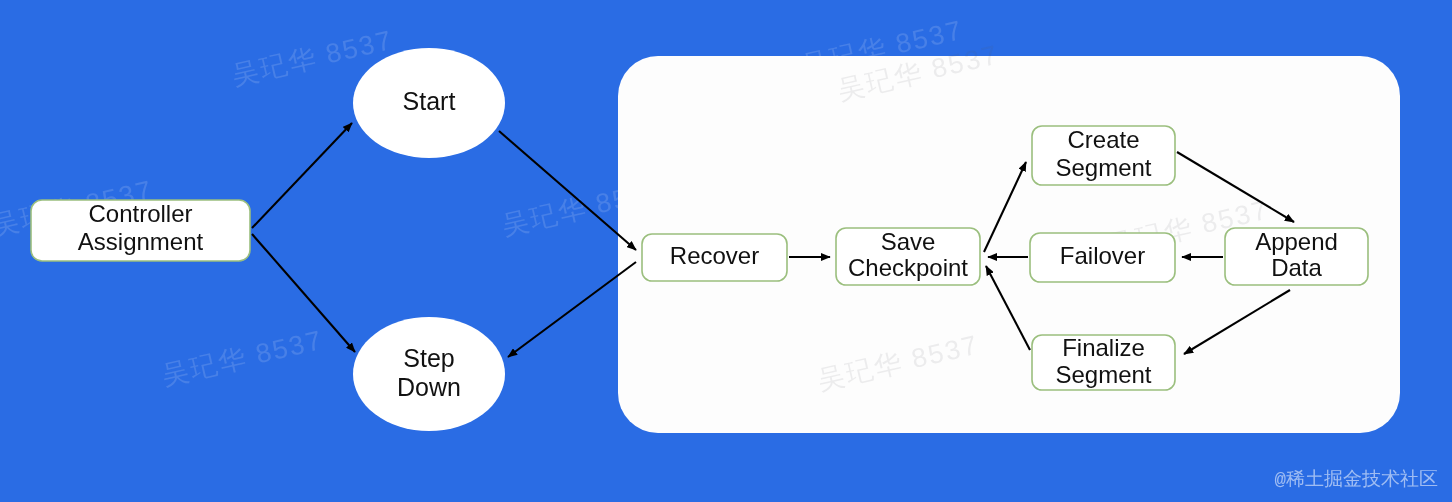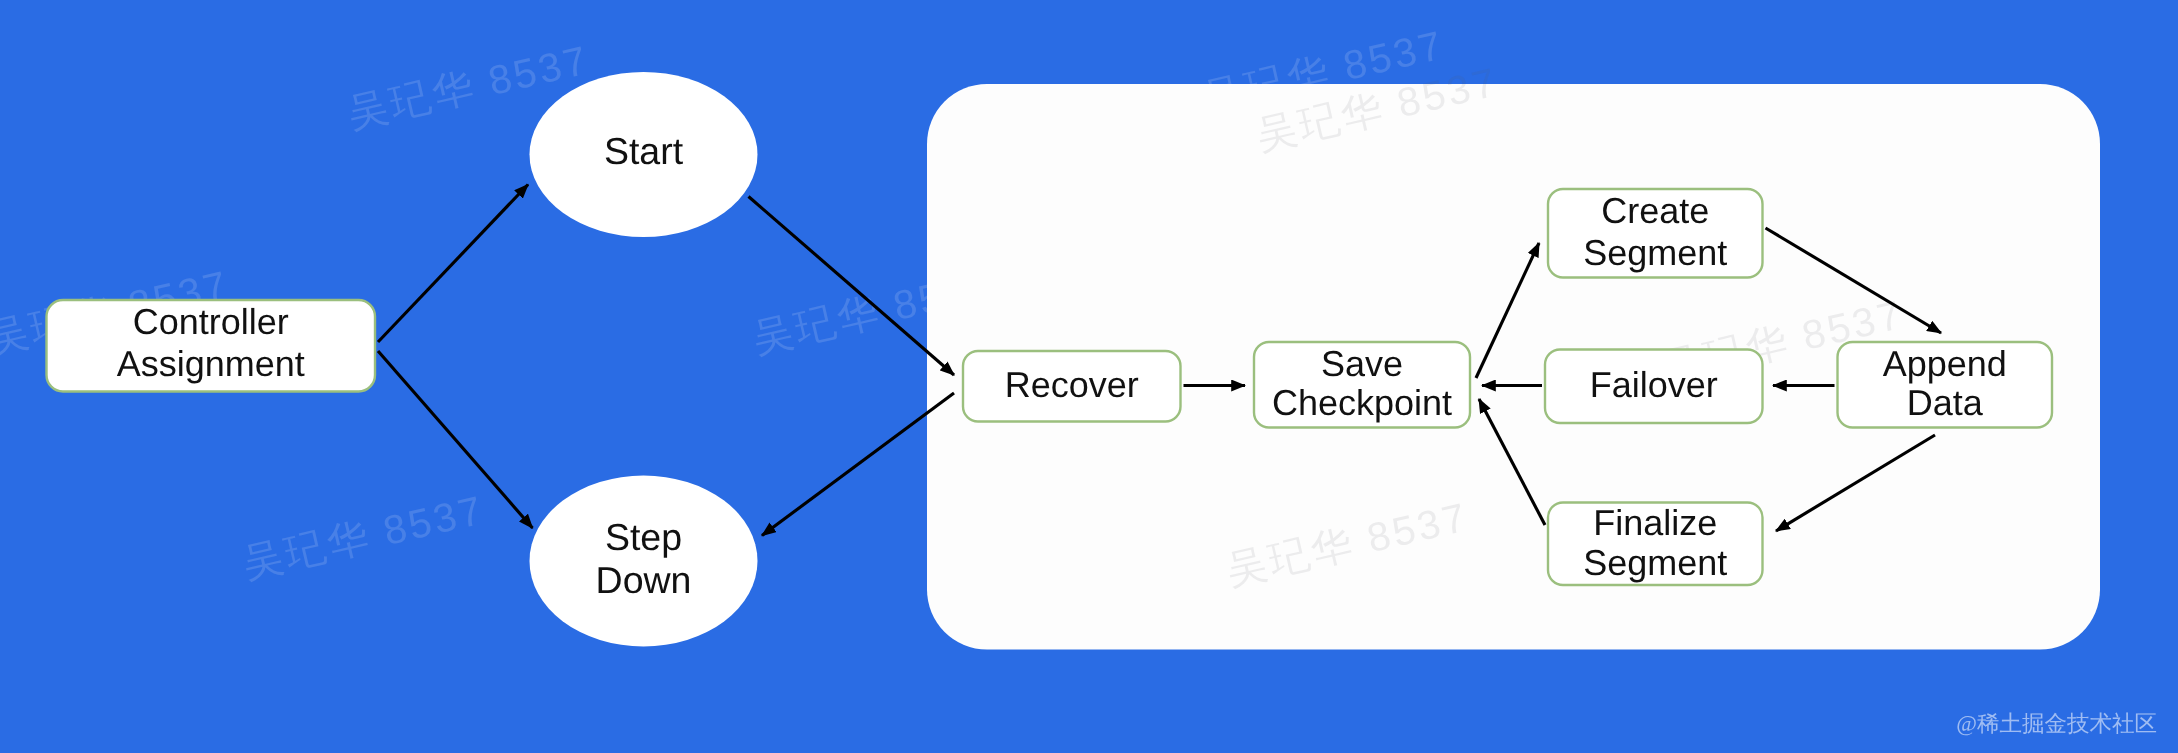--- a/index.html
+++ b/index.html
@@ -29,22 +29,22 @@
     color: rgba(255,255,255,0.14);
     transform: rotate(-13deg);
     white-space: nowrap;
     pointer-events: none;
     user-select: none;
   }
   .wm-credit {
     position: absolute;
     right: 14px;
     bottom: 10px;
-    font-family: Liberation Serif, serif;
-    font-size: 15px;
+    font-family: Liberation Mono, monospace;
+    font-size: 19px;
     color: rgba(255,255,255,0.55);
     white-space: nowrap;
     user-select: none;
   }
   .node-label {
     font-family: "Liberation Sans", "DejaVu Sans", sans-serif;
     fill: #111111;
     text-anchor: middle;
     dominant-baseline: middle;
   }

